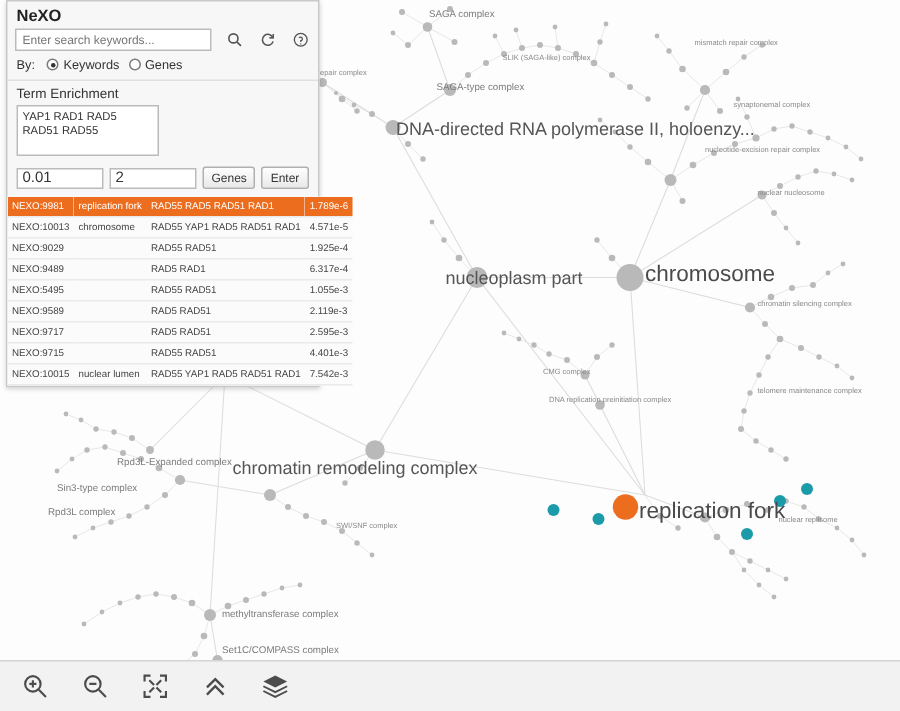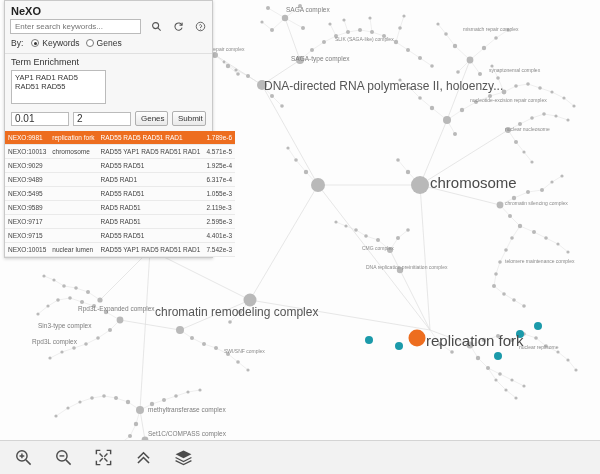--- a/index.html
+++ b/index.html
@@ -520,20 +520,21 @@
 
     <div class="net-label small" style="left:286px; top:6px;">SAGA complex</div>
     <div class="net-label tiny" style="left:335px; top:36px;">SLIK (SAGA-like) complex</div>
     <div class="net-label tiny" style="left:200px; top:46px;">DNA repair complex</div>
     <div class="net-label tiny" style="left:463px; top:26px;">mismatch repair complex</div>
     <div class="net-label small" style="left:291px; top:55px;">SAGA-type complex</div>
     <div class="net-label tiny" style="left:489px; top:67px;">synaptonemal complex</div>
     <div class="net-label large" style="left:264px; top:79px;">DNA-directed RNA polymerase II, holoenzy...</div>
     <div class="net-label tiny" style="left:470px; top:97px;">nucleotide-excision repair complex</div>
     <div class="net-label tiny" style="left:505px; top:126px;">nuclear nucleosome</div>
+    <div class="net-label large" style="left:297px; top:178px;">nucleoplasm part</div>
     <div class="net-label xlarge" style="left:430px; top:174px;">chromosome</div>
     <div class="net-label tiny" style="left:505px; top:200px;">chromatin silencing complex</div>
     <div class="net-label small" style="left:110px; top:200px;">H4/H2A histone acetyltransferase complex</div>
     <div class="net-label tiny" style="left:70px;  top:212px;">transcription factor complex</div>
     <div class="net-label tiny" style="left:62px;  top:184px;">histone acetyltransferase complex</div>
     <div class="net-label med" style="left:124px; top:245px;">nuclear chromatin</div>
     <div class="net-label tiny" style="left:362px; top:245px;">CMG complex</div>
     <div class="net-label tiny" style="left:366px; top:264px;">DNA replication preinitiation complex</div>
     <div class="net-label tiny" style="left:505px; top:258px;">telomere maintenance complex</div>
     <div class="net-label small" style="left:78px;  top:305px;">Rpd3L-Expanded complex</div>
@@ -585,21 +586,21 @@
       </span>
     </div>
 
     <div class="section-title">Term Enrichment</div>
     <textarea class="term-box" style="">YAP1 RAD1 RAD5 RAD51 RAD55</textarea>
 
     <div class="controls-row">
       <input class="num-input a" type="text" value="0.01" style="">
       <input class="num-input b" type="text" value="2" style="">
       <button class="btn">Genes</button>
-      <button class="btn">Submit</button>
+      <button class="btn">Enter</button>
     </div>
 
     <table class="results">
       <tbody>
         <tr class="sel">
           <td class="c0">NEXO:9981</td>
           <td class="c1">replication fork</td>
           <td class="c2">RAD55 RAD5 RAD51 RAD1</td>
           <td class="c3">1.789e-6</td>
         </tr>

